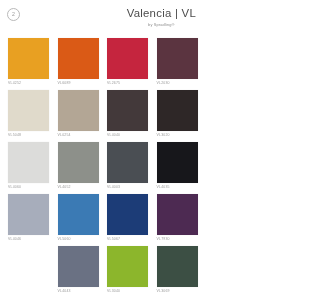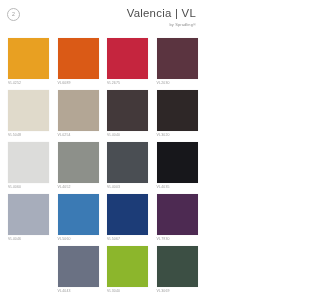--- a/index.html
+++ b/index.html
@@ -33,21 +33,21 @@
     color: #9a9a9a;
     font-size: 5.2px;
     line-height: 11px;
     text-align: center;
     letter-spacing: 0.1px;
   }
   .brand-block {
     position: absolute;
     right: 9px;
     top: 7px;
-    text-align: right;
+    text-align: center;
   }
   .brand-title {
     font-size: 11.4px;
     color: #4c4c4c;
     letter-spacing: 0.25px;
     line-height: 13px;
     white-space: nowrap;
     font-weight: 400;
   }
   .brand-sub {

